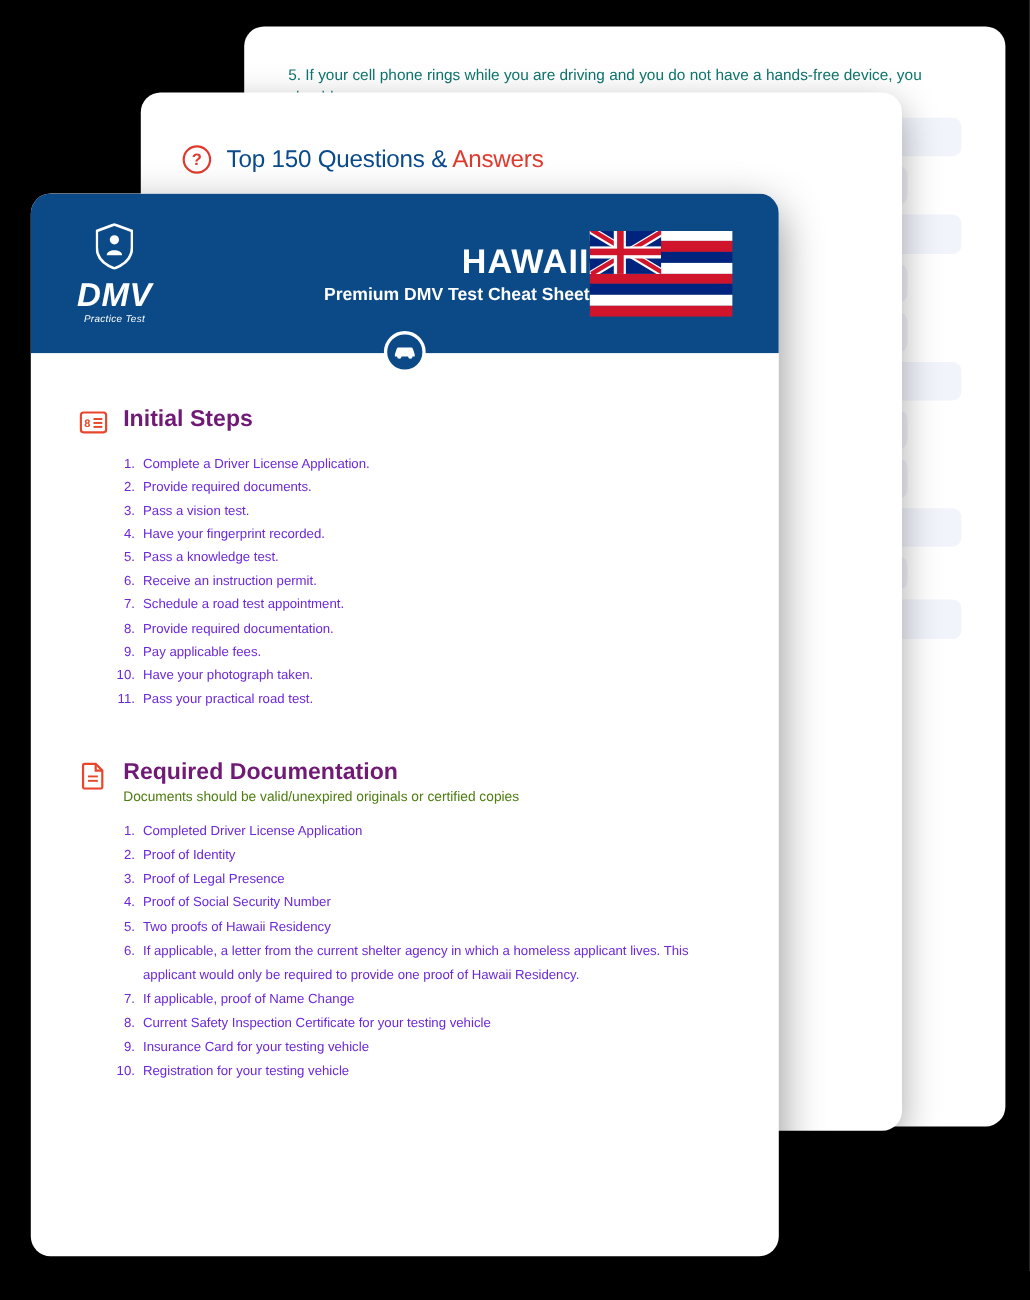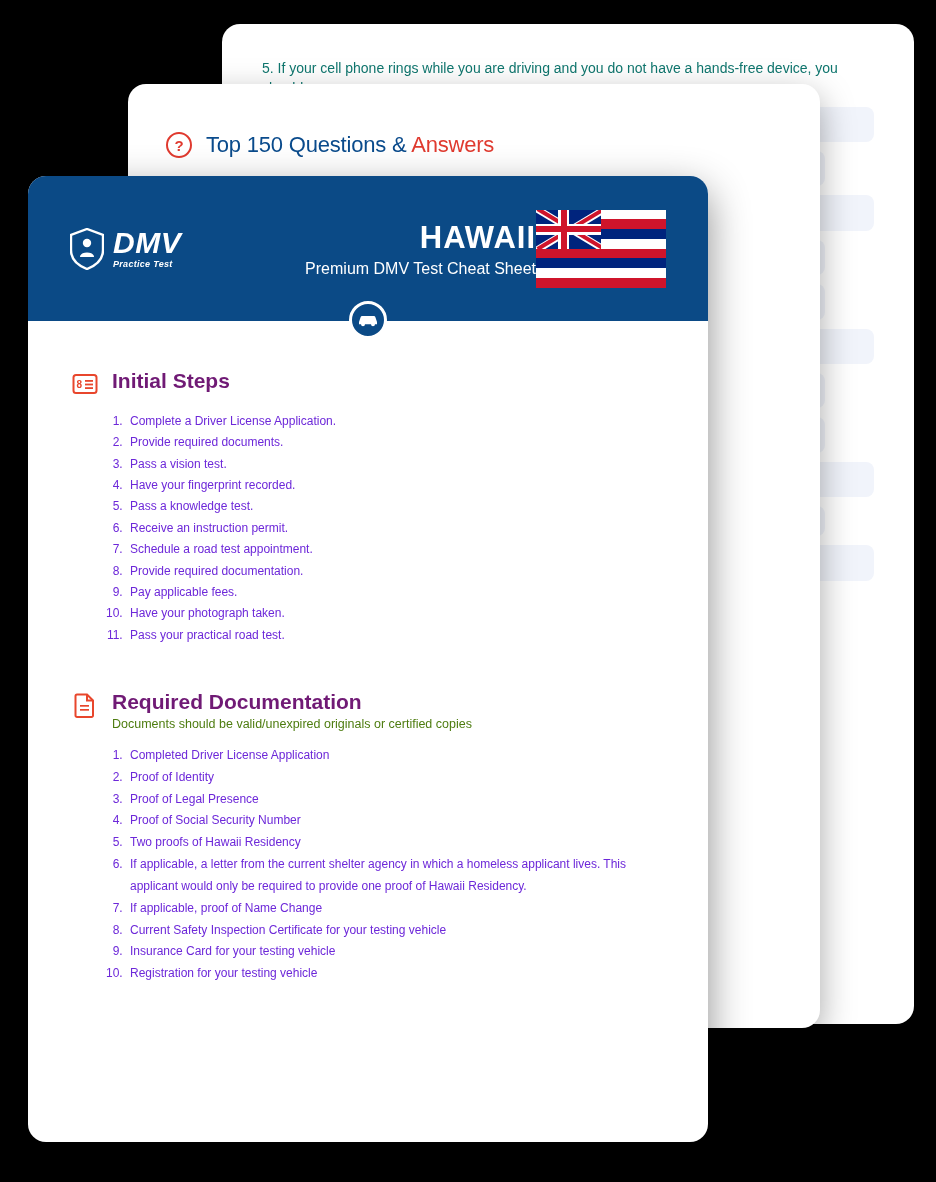--- a/index.html
+++ b/index.html
@@ -136,55 +136,56 @@
     background: #0b4a86;
     display: flex;
     align-items: center;
     padding: 0 42px;
   }
   .logo {
     display: flex;
     align-items: center;
     gap: 9px;
     color: #ffffff;
+    flex-direction: column;
   }
   .shield {
     width: 34px; height: 42px;
     position: relative;
   }
   .shield svg { display: block; }
   .logo-text { line-height: 1; }
   .logo-dmv {
     font-size: 30px;
     font-weight: bold;
     font-style: italic;
     letter-spacing: 0.5px;
   }
   .logo-sub {
     font-size: 9px;
     font-style: italic;
-    font-weight: bold;
-    text-align: left;
+    font-weight: normal;
+    text-align: center;
     margin-top: 2px;
     letter-spacing: 0.3px;
   }
   .front-title-wrap {
     flex: 1;
     text-align: right;
     color: #ffffff;
     margin-left: -10px;
   }
   .state-name {
     font-size: 31px;
     font-weight: bold;
     letter-spacing: 1px;
   }
   .state-sub {
     font-size: 16px;
-    font-weight: normal;
+    font-weight: bold;
     margin-top: 4px;
   }
   .flag {
     width: 130px;
     height: 78px;
     position: relative;
     overflow: hidden;
     flex-shrink: 0;
   }
   .flag .stripes { position: absolute; inset: 0; display: flex; flex-direction: column; }

